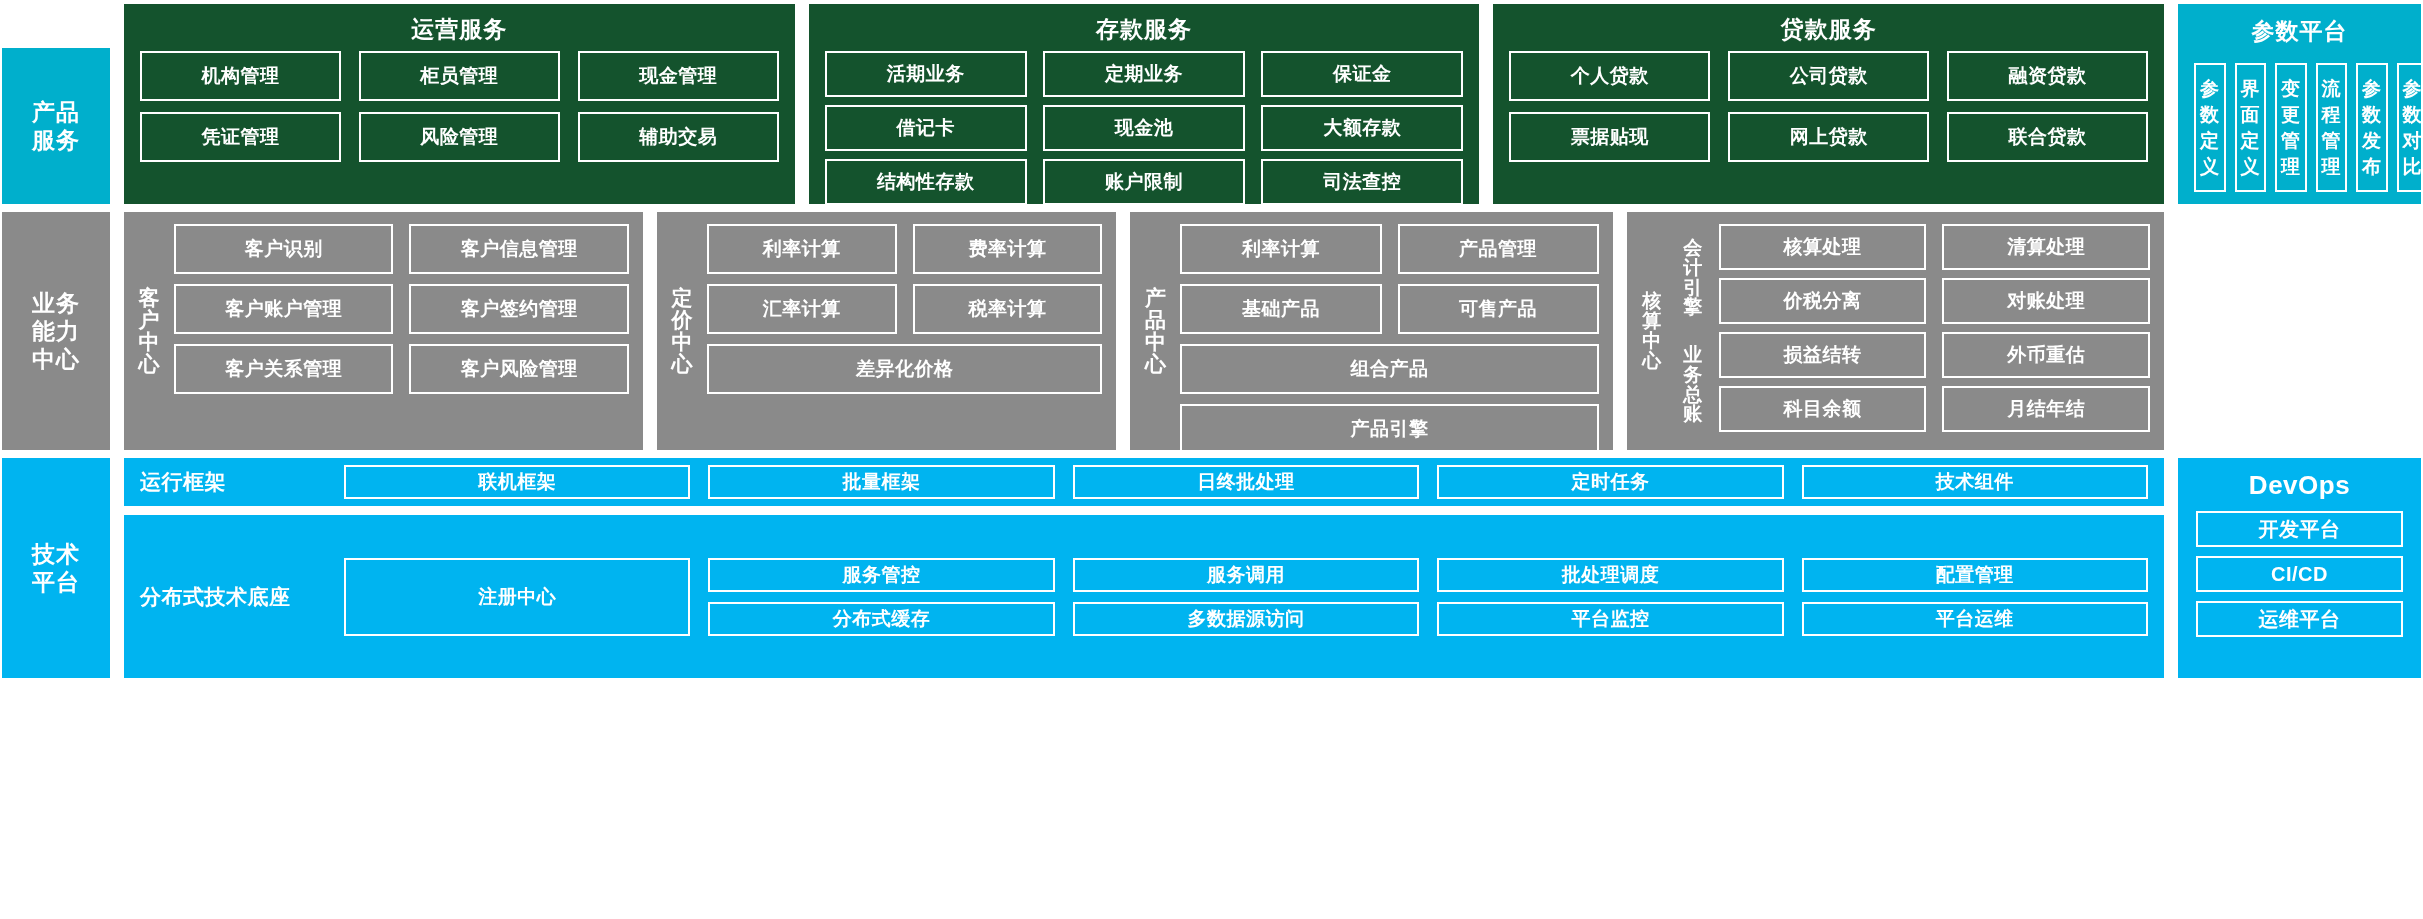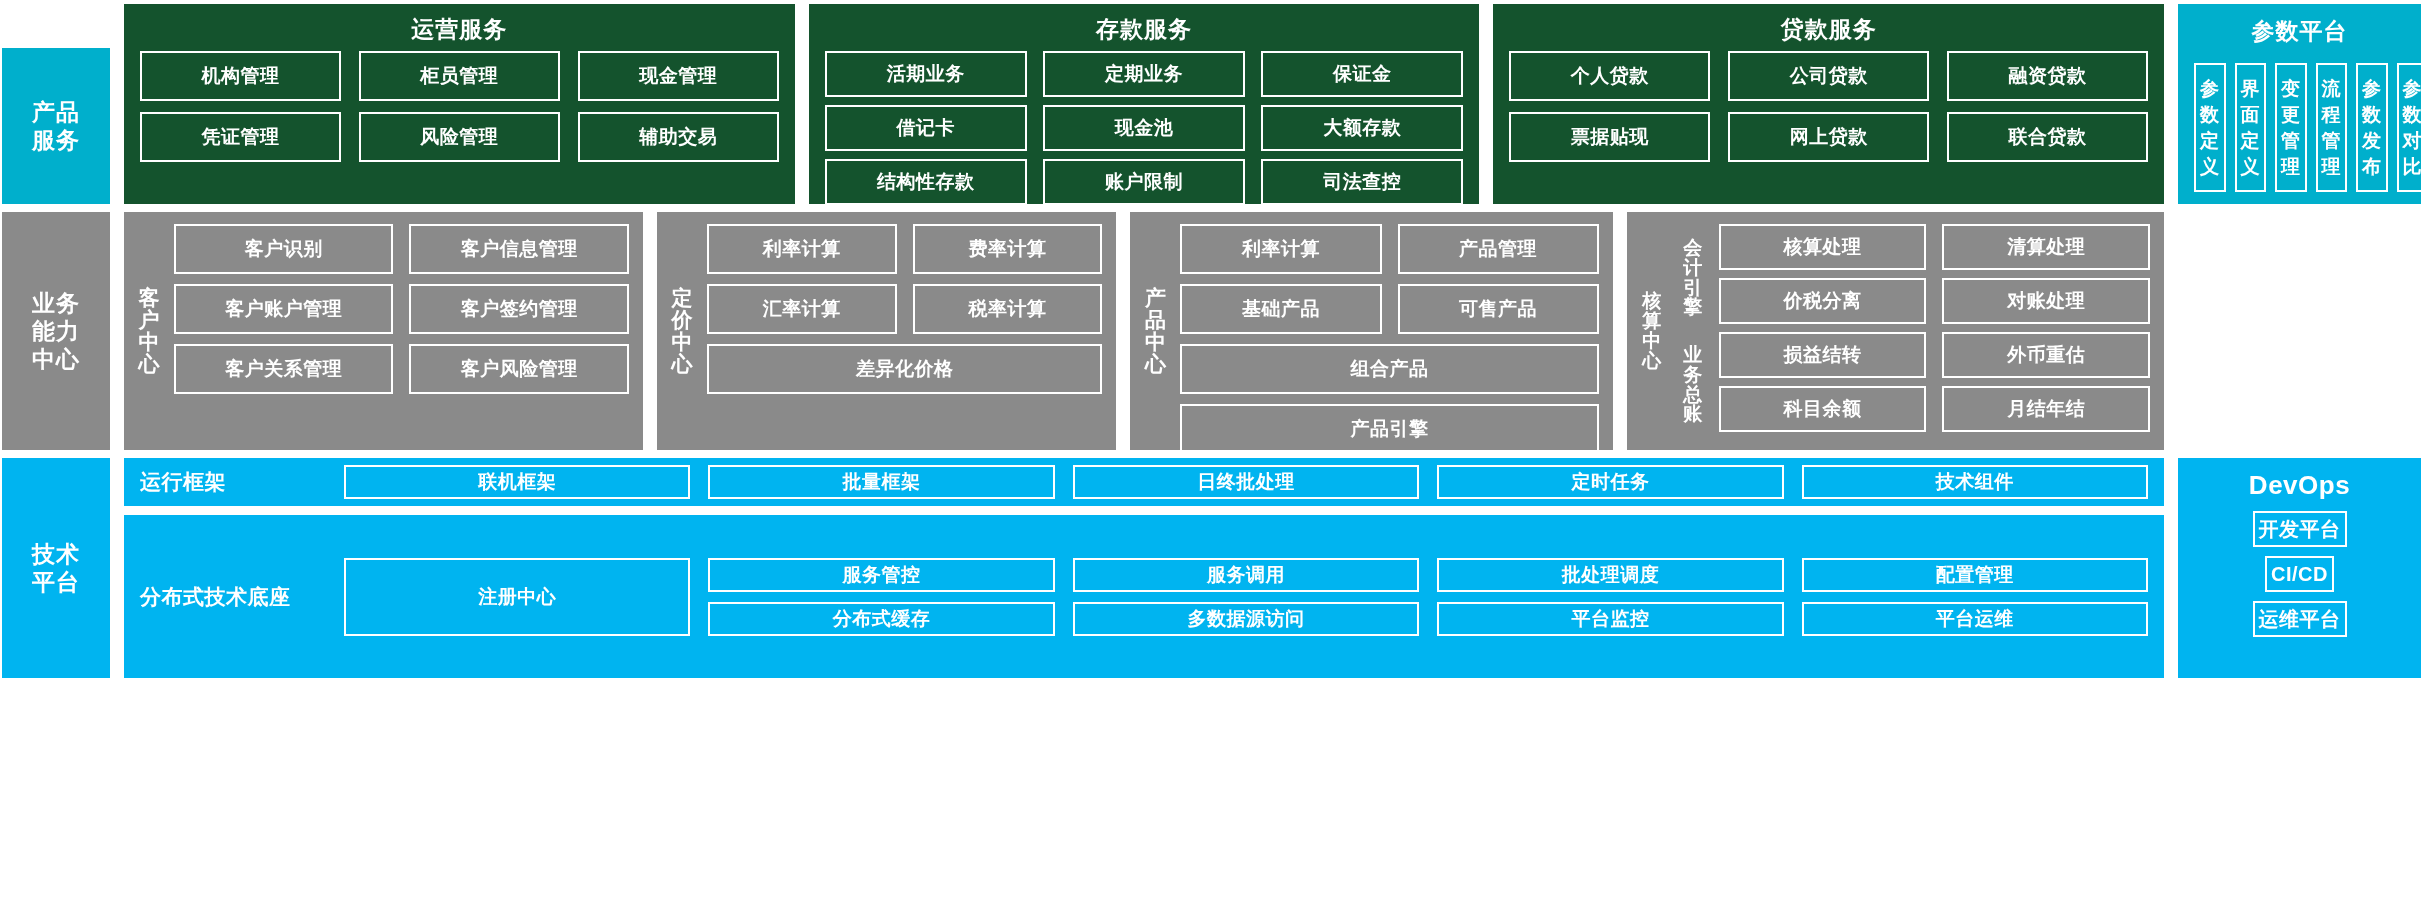--- a/index.html
+++ b/index.html
@@ -221,21 +221,20 @@
     font-size: 26px;
     font-weight: bold;
     padding: 6px 0 10px 0;
     letter-spacing: 0.5px;
   }
   .devops-list {
     width: 100%;
     display: flex;
     flex-direction: column;
     gap: 9px;
-    align-items: center;
   }
   .devops-list .box { min-height: 36px; font-size: 20px; }
 </style>
 </head>
 <body>
 
 <div class="page">
 
   <div class="band band-top">
 

